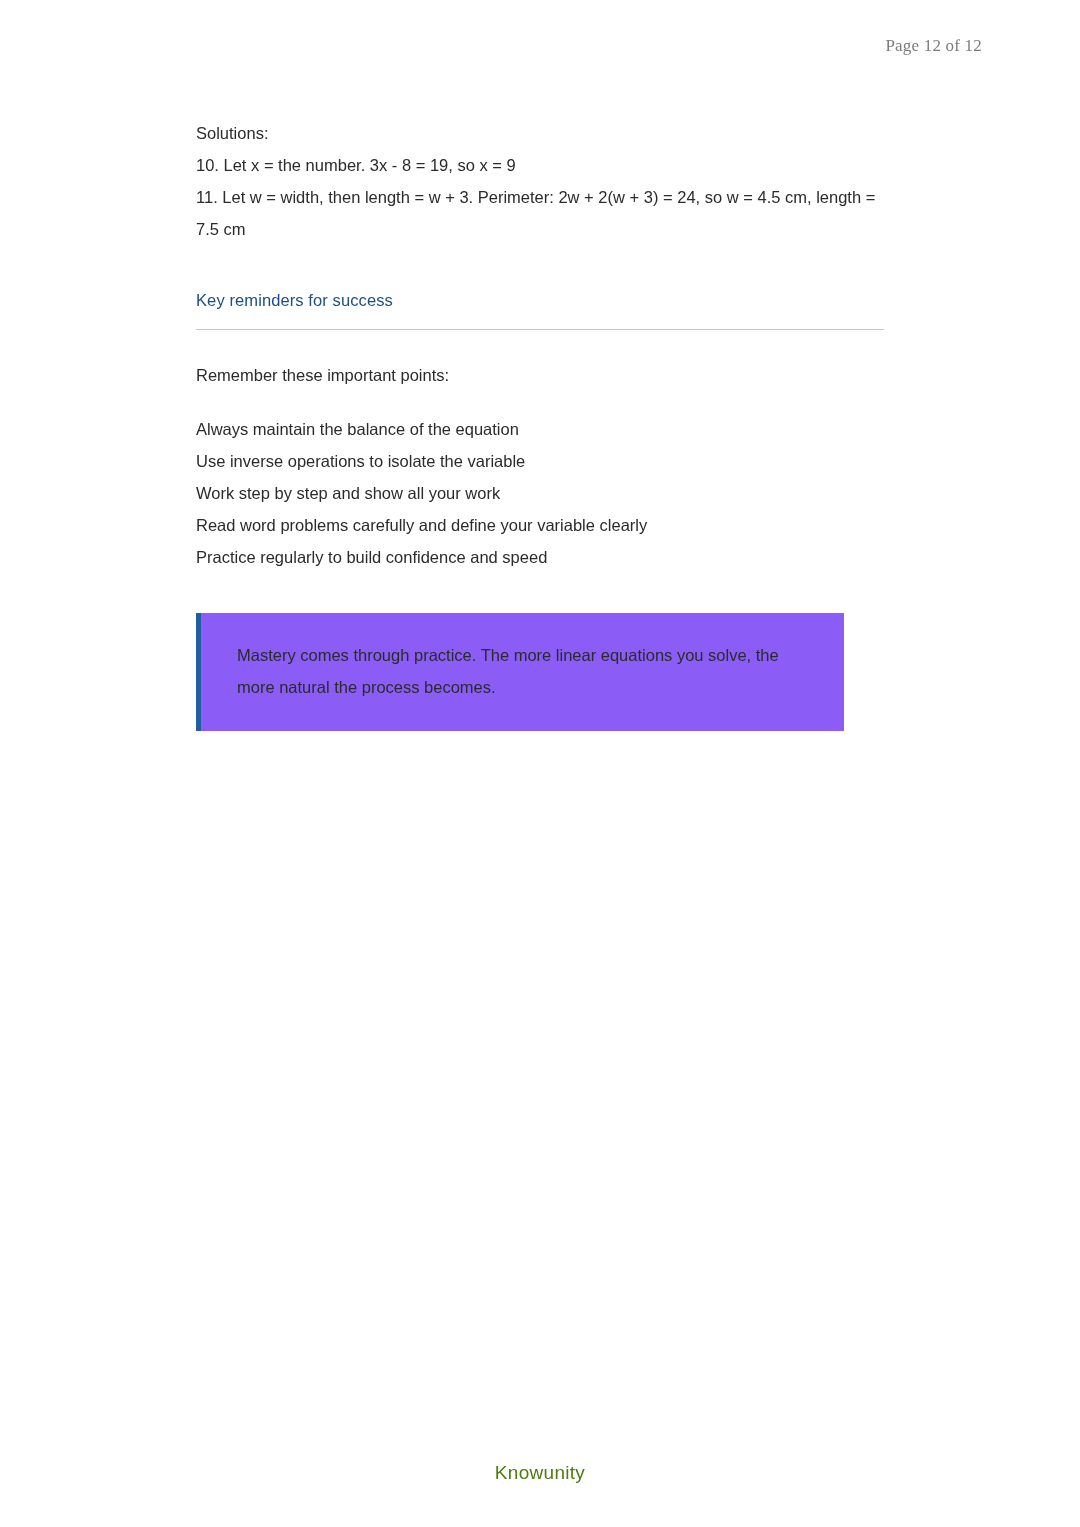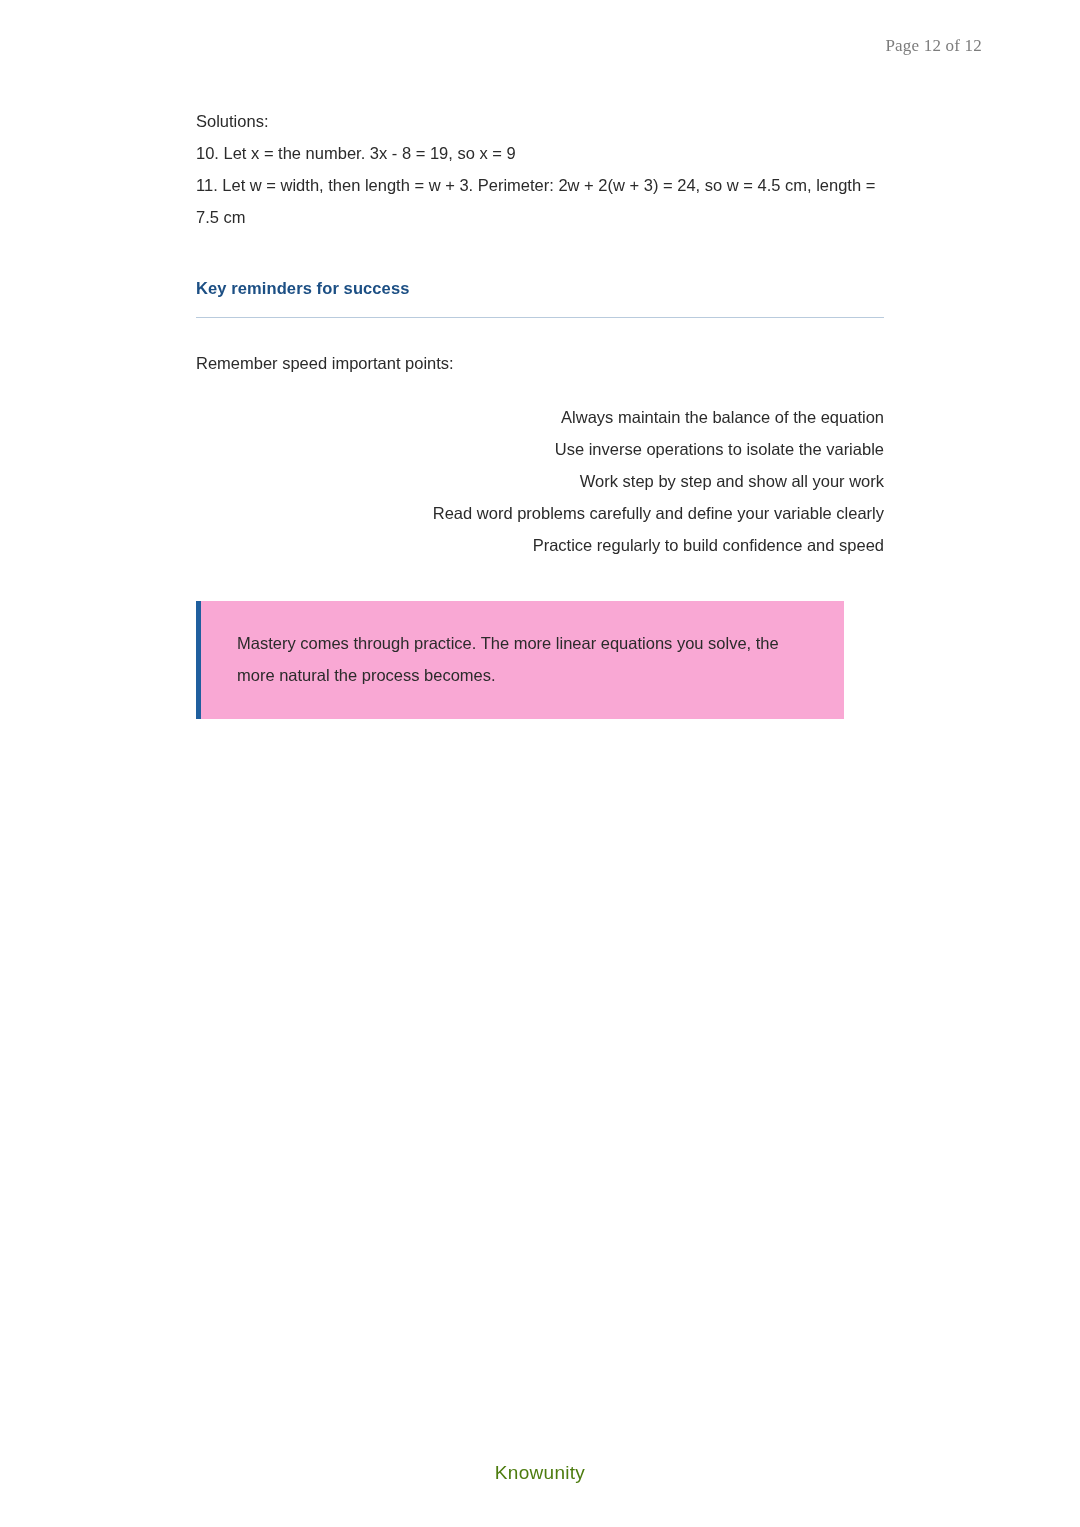--- a/index.html
+++ b/index.html
@@ -26,59 +26,58 @@
     top: 36px;
     right: 98px;
     font-family: "Liberation Serif", serif;
     font-size: 17px;
     color: #7c7c7c;
     letter-spacing: 0.2px;
   }
   .content {
     position: absolute;
     left: 196px;
-    top: 105px;
+    top: 117px;
     width: 688px;
   }
   .solutions-block {
     font-size: 16.5px;
     line-height: 32px;
     color: #2b2b2b;
   }
   .solutions-block .line {
     white-space: pre-wrap;
   }
   .section-heading {
     margin-top: 46px;
     font-size: 16.5px;
-    font-weight: bold;
+    font-weight: normal;
     color: #1c4f84;
     letter-spacing: 0.1px;
   }
   .heading-rule {
     margin-top: 19px;
     border-bottom: 1px solid #b9cbdd;
     width: 688px;
   }
   .intro-text {
     margin-top: 30px;
     font-size: 16.5px;
     color: #2b2b2b;
     line-height: 30px;
   }
   .reminder-list {
     margin-top: 23px;
     font-size: 16.5px;
     line-height: 32px;
     color: #2b2b2b;
-    text-align: right;
   }
   .callout {
     margin-top: 40px;
-    background: #f9a8d4;
+    background: #8b5cf6;
     border-left: 5px solid #1f5f9e;
     padding: 26px 30px 28px 36px;
     width: 648px;
     box-sizing: border-box;
   }
   .callout-text {
     font-size: 16.5px;
     line-height: 32px;
     color: #2b2b2b;
   }
@@ -104,21 +103,21 @@
 
     <div class="solutions-block">
       <div class="line">Solutions:</div>
       <div class="line">10. Let x = the number. 3x - 8 = 19, so x = 9</div>
       <div class="line">11. Let w = width, then length = w + 3. Perimeter: 2w + 2(w + 3) = 24, so w = 4.5 cm, length = 7.5 cm</div>
     </div>
 
     <div class="section-heading">Key reminders for success</div>
     <div class="heading-rule"></div>
 
-    <div class="intro-text">Remember speed important points:</div>
+    <div class="intro-text">Remember these important points:</div>
 
     <div class="reminder-list">
       <div>Always maintain the balance of the equation</div>
       <div>Use inverse operations to isolate the variable</div>
       <div>Work step by step and show all your work</div>
       <div>Read word problems carefully and define your variable clearly</div>
       <div>Practice regularly to build confidence and speed</div>
     </div>
 
     <div class="callout">

